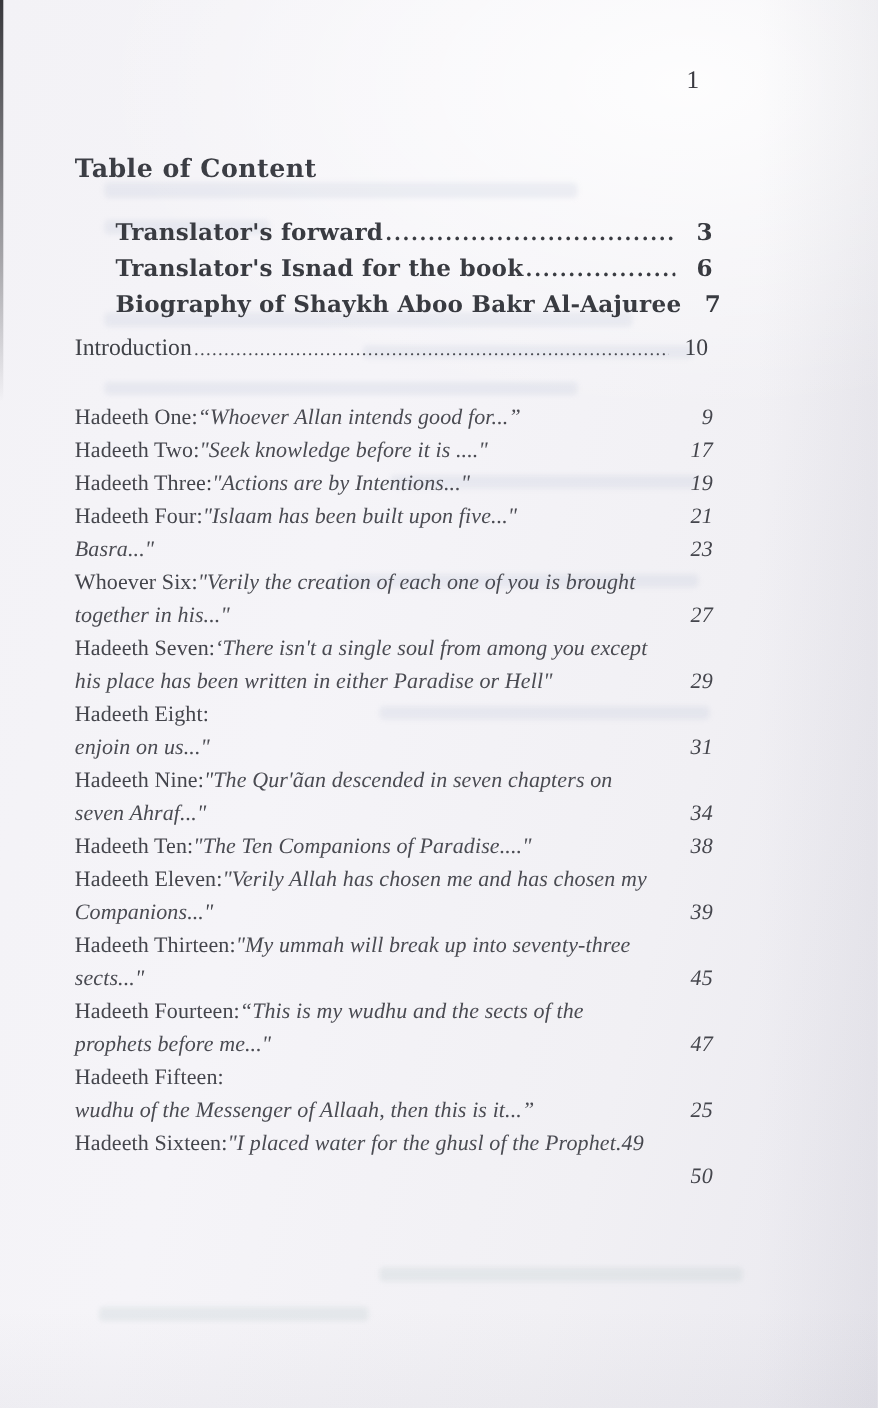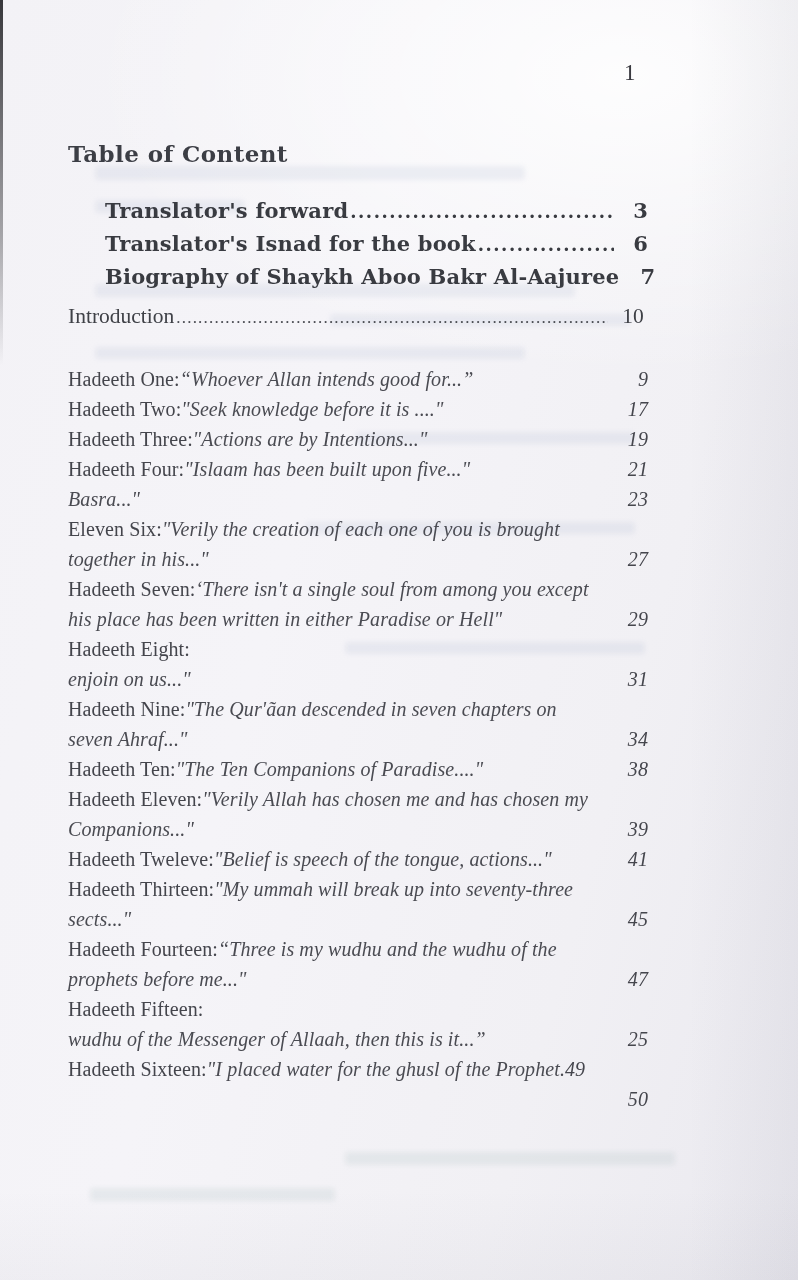--- a/index.html
+++ b/index.html
@@ -159,21 +159,21 @@
         <span class="it">"Islaam has been built upon five..."</span>
         <span class="fill"></span>
         <span class="page-num">21</span>
       </div>
       <div class="row h-row">
         <span class="it">Basra..."</span>
         <span class="fill"></span>
         <span class="page-num">23</span>
       </div>
       <div class="row h-row">
-        <span>Eleven Six: </span>
+        <span>Whoever Six: </span>
         <span class="it">"Verily the creation of each one of you is brought</span>
       </div>
       <div class="row h-row">
         <span class="it">together in his..."</span>
         <span class="fill"></span>
         <span class="page-num">27</span>
       </div>
       <div class="row h-row">
         <span>Hadeeth Seven: </span>
         <span class="it">‘There isn't a single soul from among you except</span>
@@ -209,37 +209,31 @@
       <div class="row h-row">
         <span>Hadeeth Eleven: </span>
         <span class="it">"Verily Allah has chosen me and has chosen my</span>
       </div>
       <div class="row h-row">
         <span class="it">Companions..."</span>
         <span class="fill"></span>
         <span class="page-num">39</span>
       </div>
       <div class="row h-row">
-        <span>Hadeeth Tweleve: </span>
-        <span class="it">"Belief is speech of the tongue, actions..."</span>
-        <span class="fill"></span>
-        <span class="page-num">41</span>
-      </div>
-      <div class="row h-row">
         <span>Hadeeth Thirteen: </span>
         <span class="it">"My ummah will break up into seventy-three</span>
       </div>
       <div class="row h-row">
         <span class="it">sects..."</span>
         <span class="fill"></span>
         <span class="page-num">45</span>
       </div>
       <div class="row h-row">
         <span>Hadeeth Fourteen: </span>
-        <span class="it">“Three is my wudhu and the wudhu of the</span>
+        <span class="it">“This is my wudhu and the sects of the</span>
       </div>
       <div class="row h-row">
         <span class="it">prophets before me..."</span>
         <span class="fill"></span>
         <span class="page-num">47</span>
       </div>
       <div class="row h-row">
         <span>Hadeeth Fifteen: </span>
       </div>
       <div class="row h-row">

